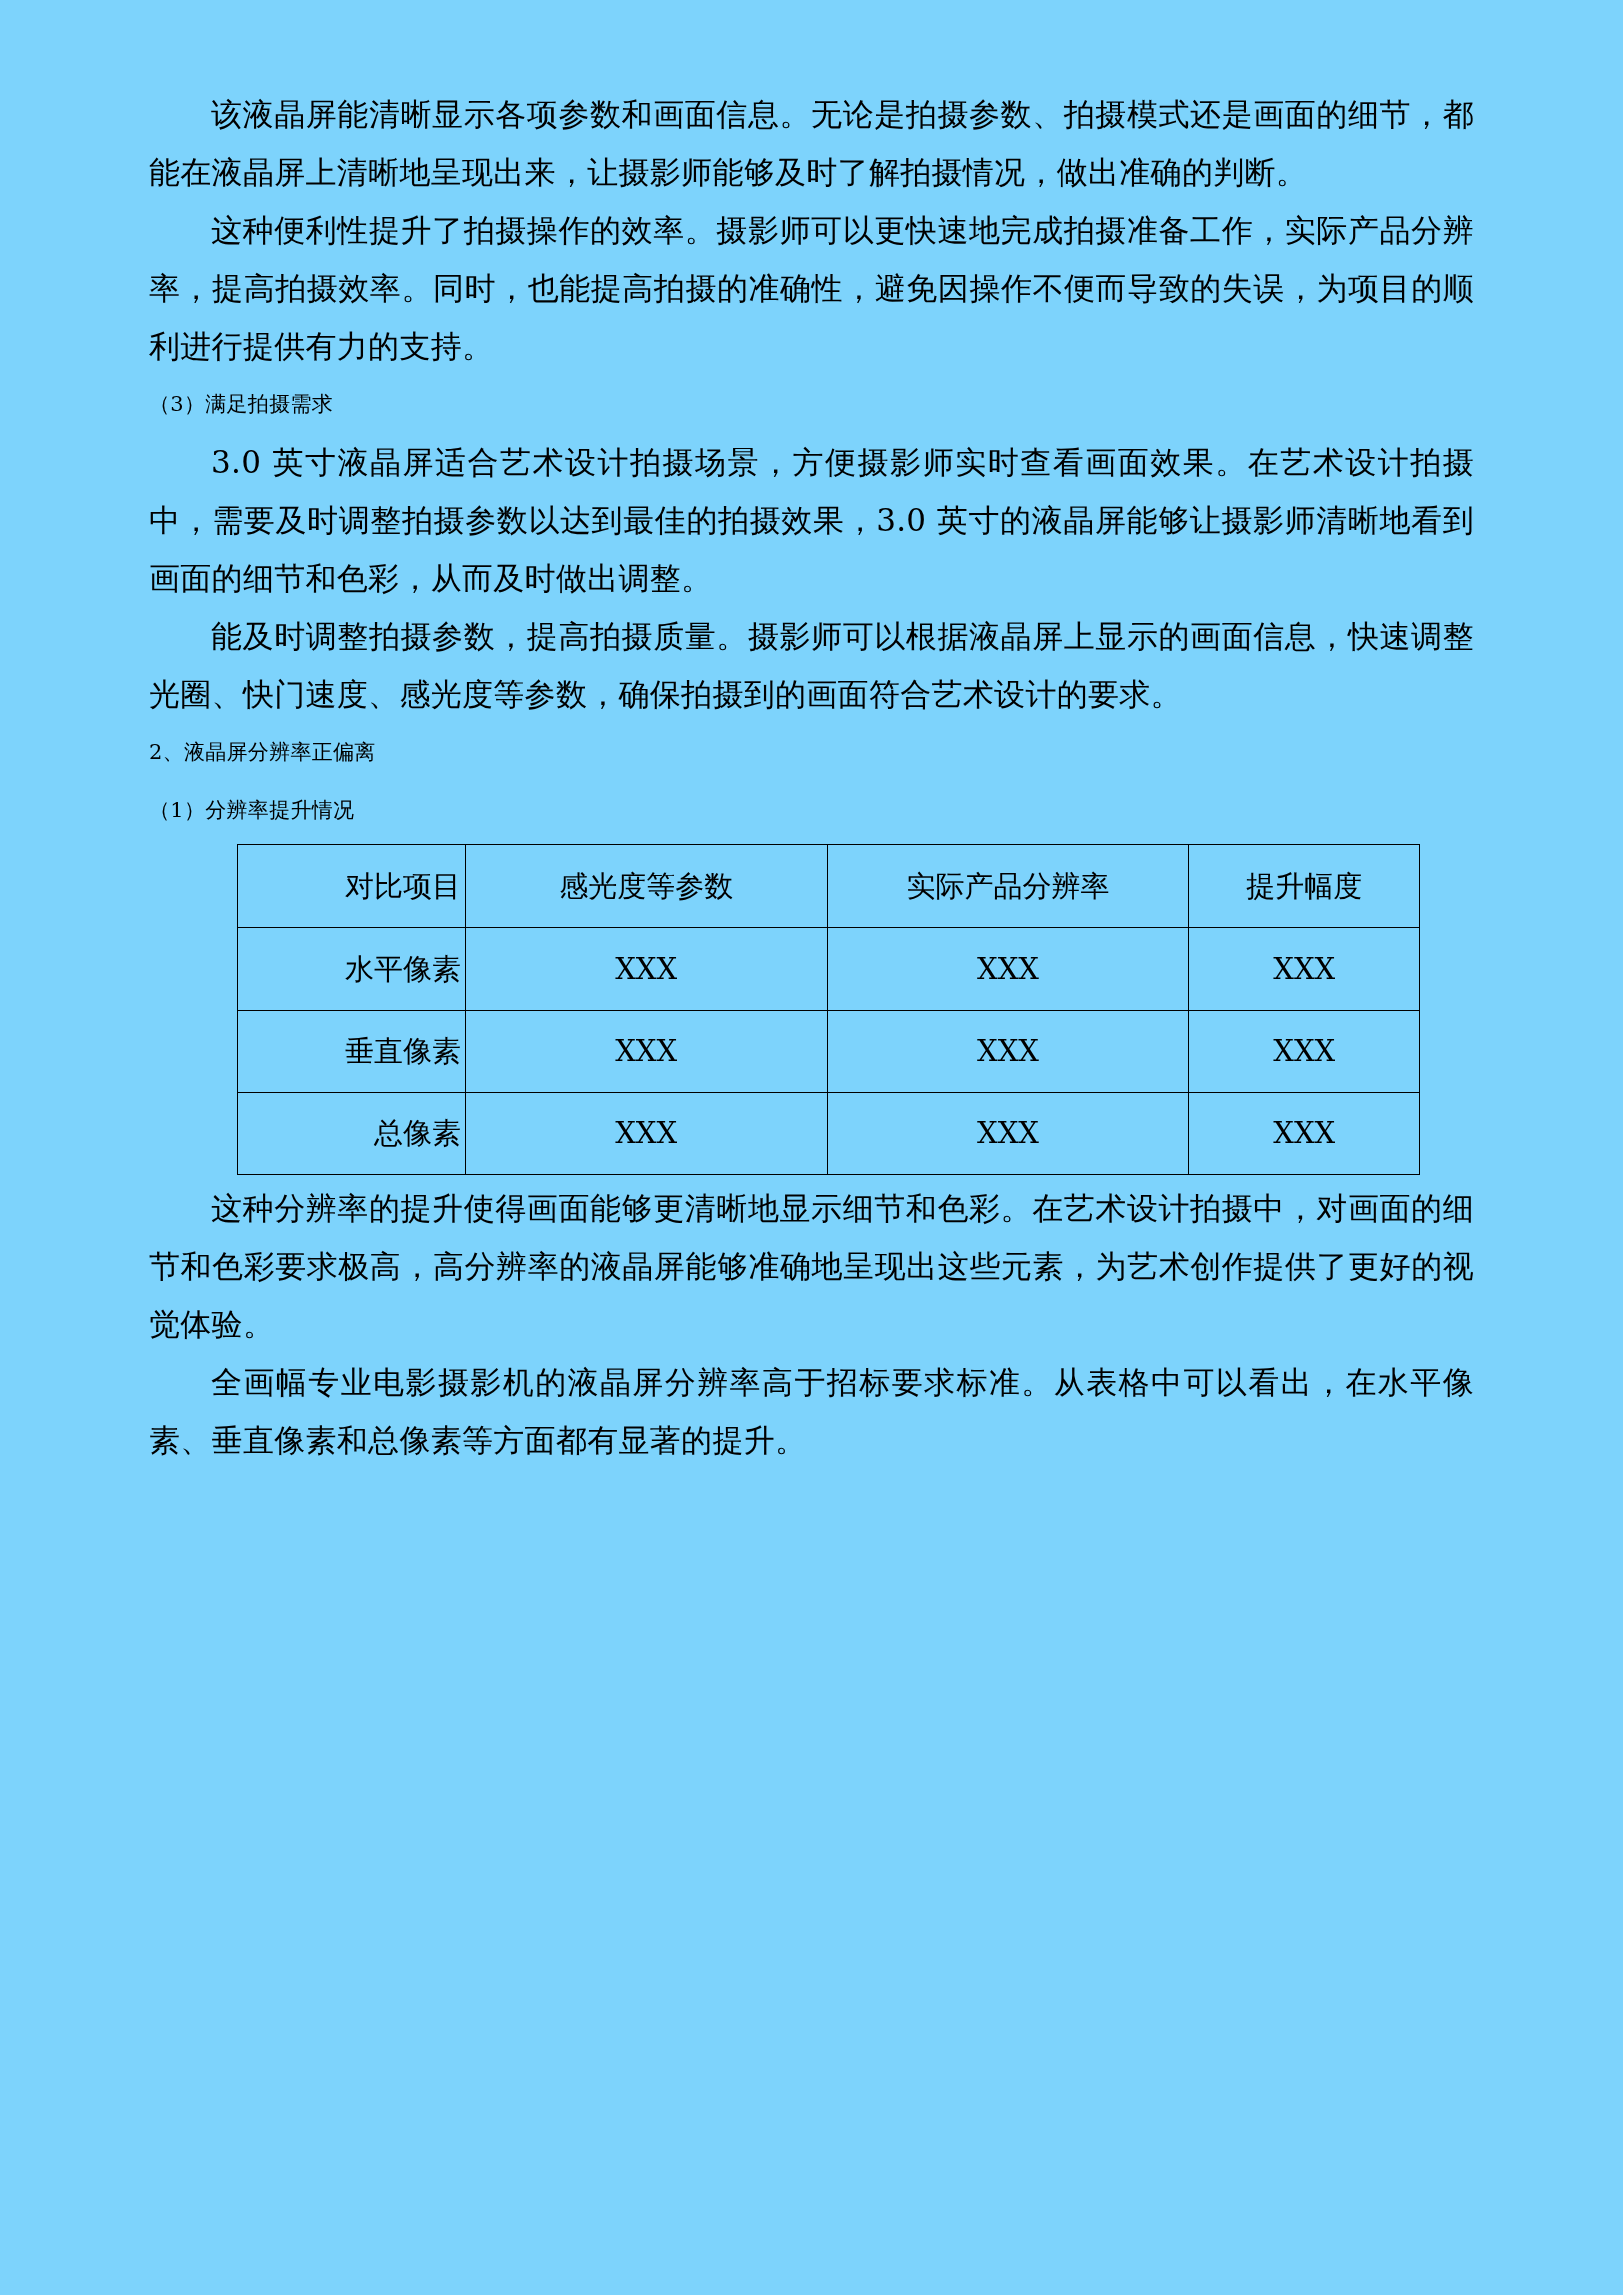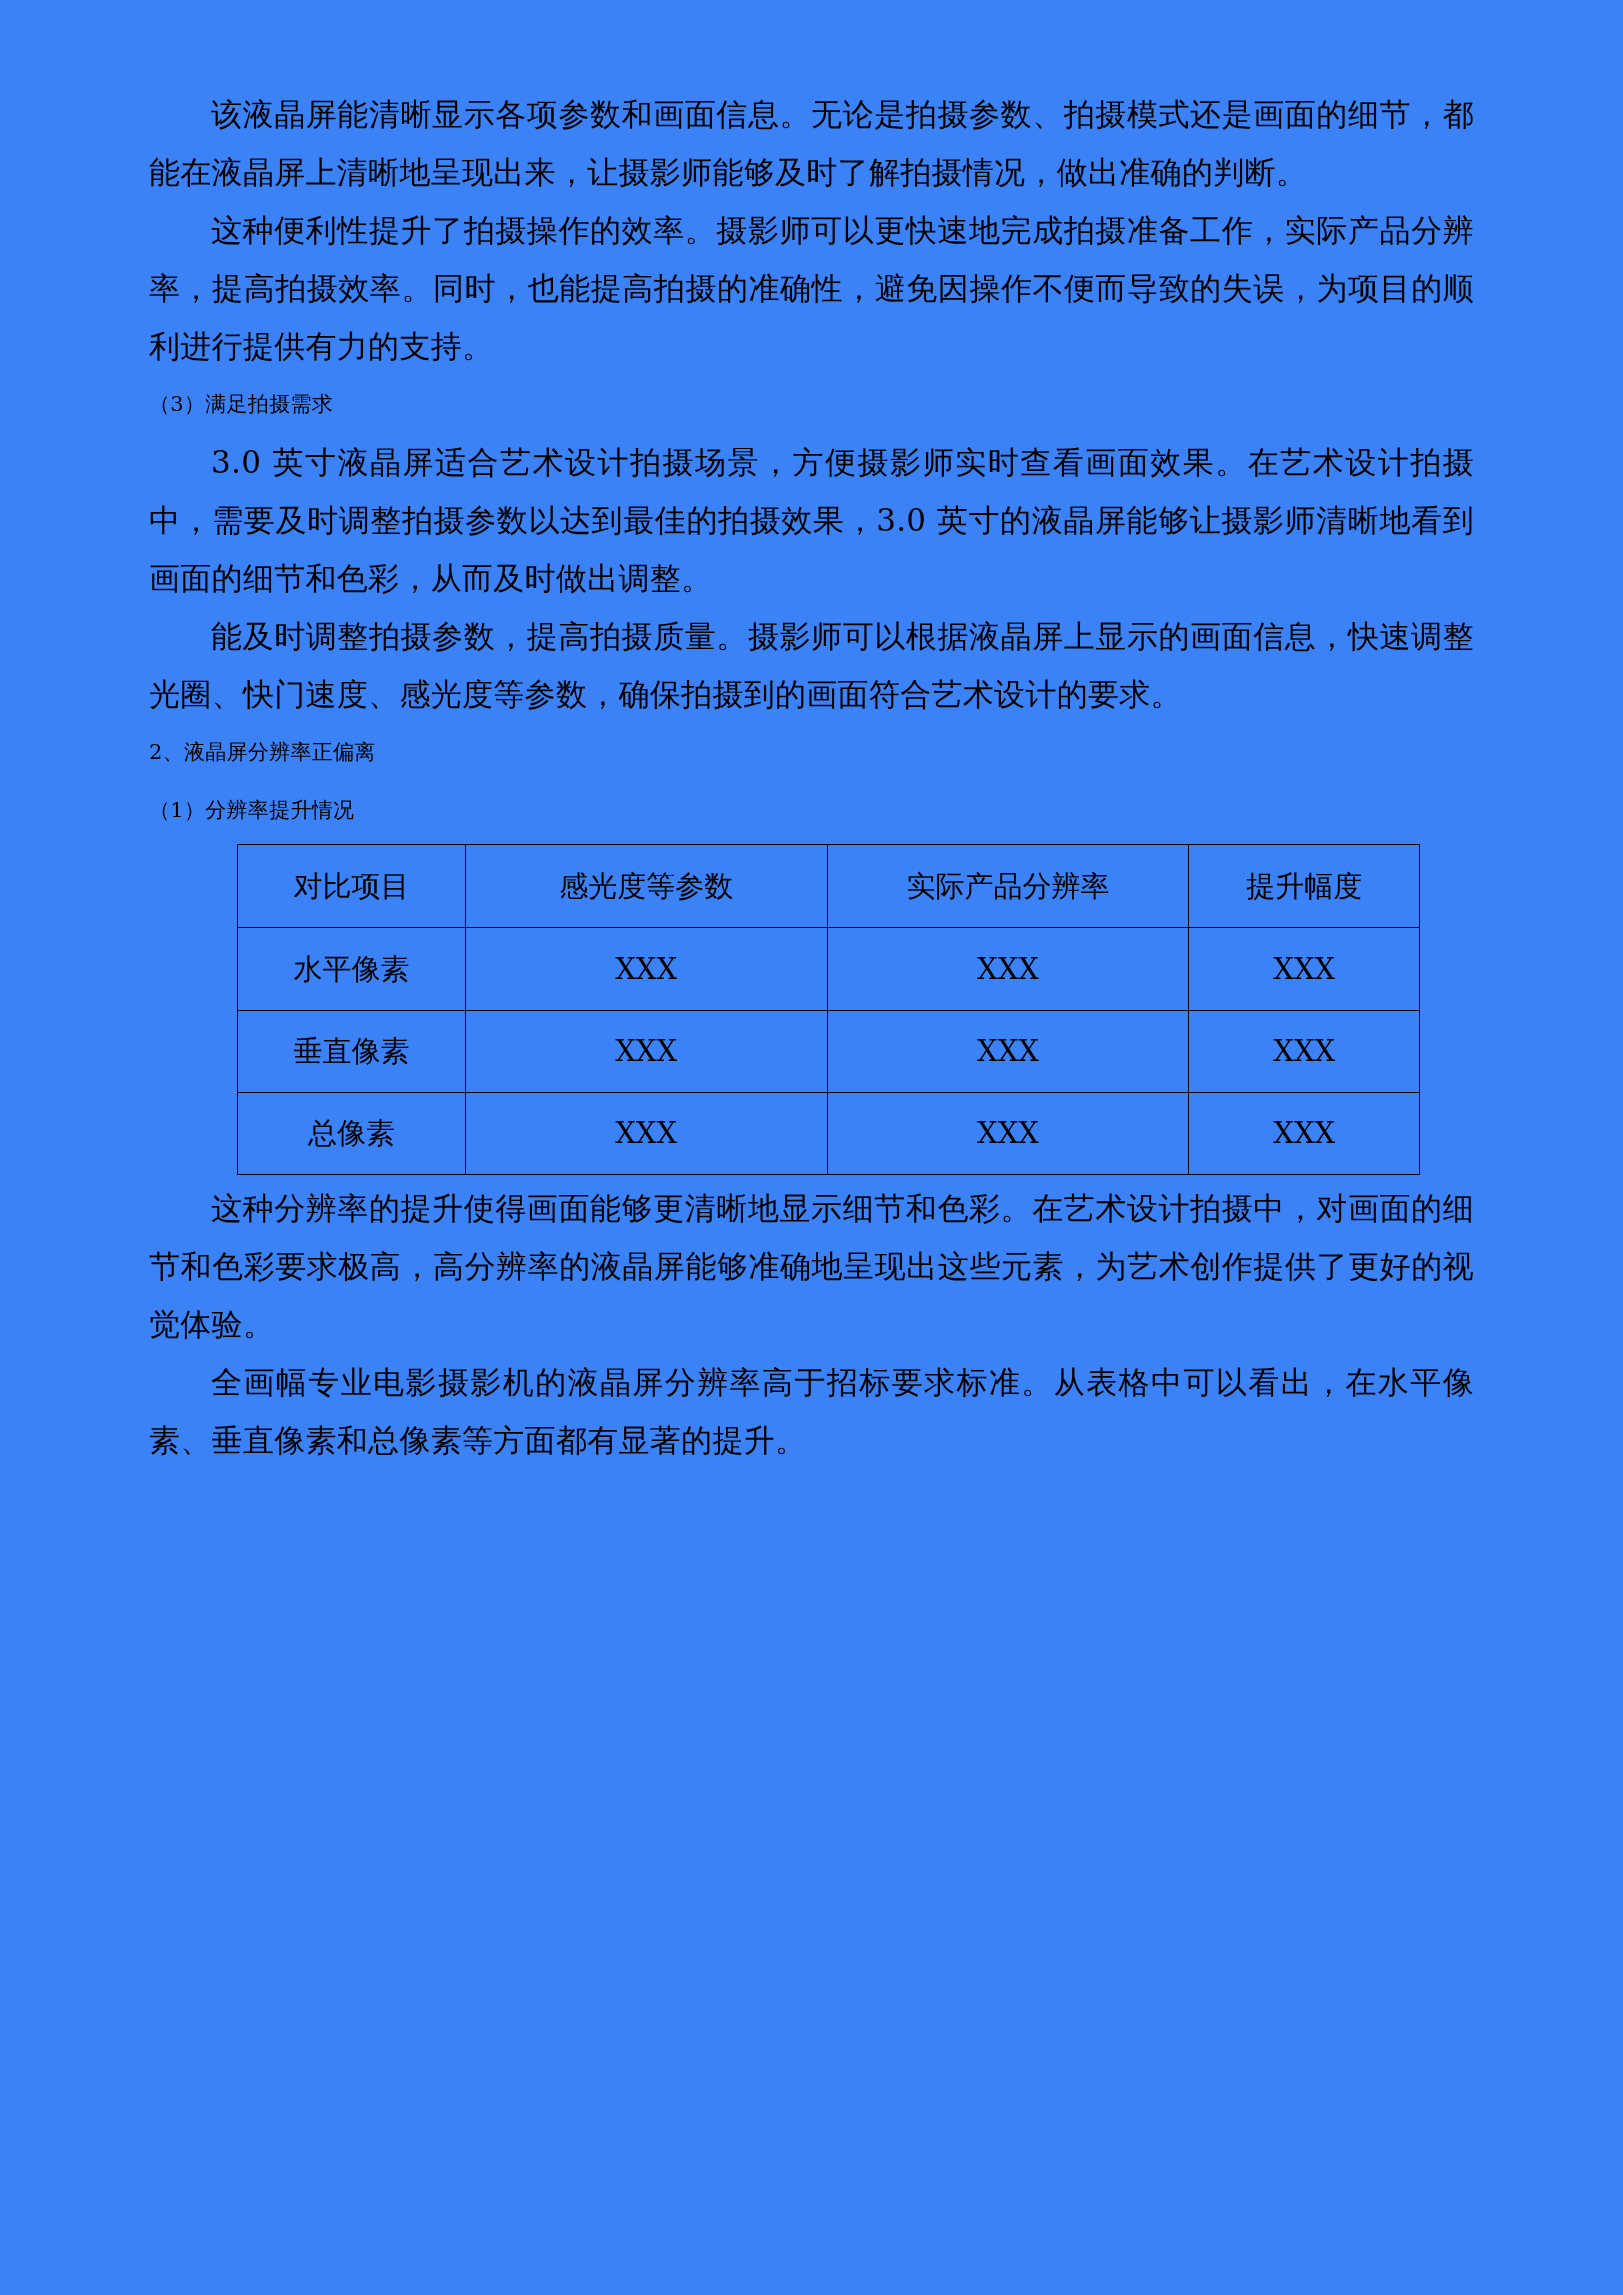--- a/index.html
+++ b/index.html
@@ -14,21 +14,21 @@
     color: #000000;
     -webkit-font-smoothing: antialiased;
   }
 
   .page {
     position: relative;
     box-sizing: border-box;
     width: 1623px;
     height: 2295px;
     padding: 85px 149px 0 149px;
-    background: #3b82f6;
+    background: #7dd3fc;
   }
 
   .doc-body {
     width: 1325px;
     margin: 0 auto;
   }
 
   
   p.para {
     margin: 0;
@@ -62,21 +62,21 @@
   table.cmp-table td {
     border: 1.7px solid #000000;
     text-align: center;
     vertical-align: middle;
     font-size: 29px;
     line-height: 1.25;
     height: 75px;
     padding: 2.6px 3.9px;
     font-family: "DejaVu Serif", "Liberation Serif", serif;
   }
-  table.cmp-table td.col-item   { width: 219px; }
+  table.cmp-table td.col-item   { width: 219px; text-align: right; }
   table.cmp-table td.col-req    { width: 353px; }
   table.cmp-table td.col-actual { width: 353px; }
   table.cmp-table td.col-gain   { width: 222px; }
 
   table.cmp-table tr.head-row td { height: 77px; }
   table.cmp-table tr.body-row td { height: 76px; }
 
   .xxx { font-family: "DejaVu Serif", "Liberation Serif", serif; }
 </style>
 </head>

